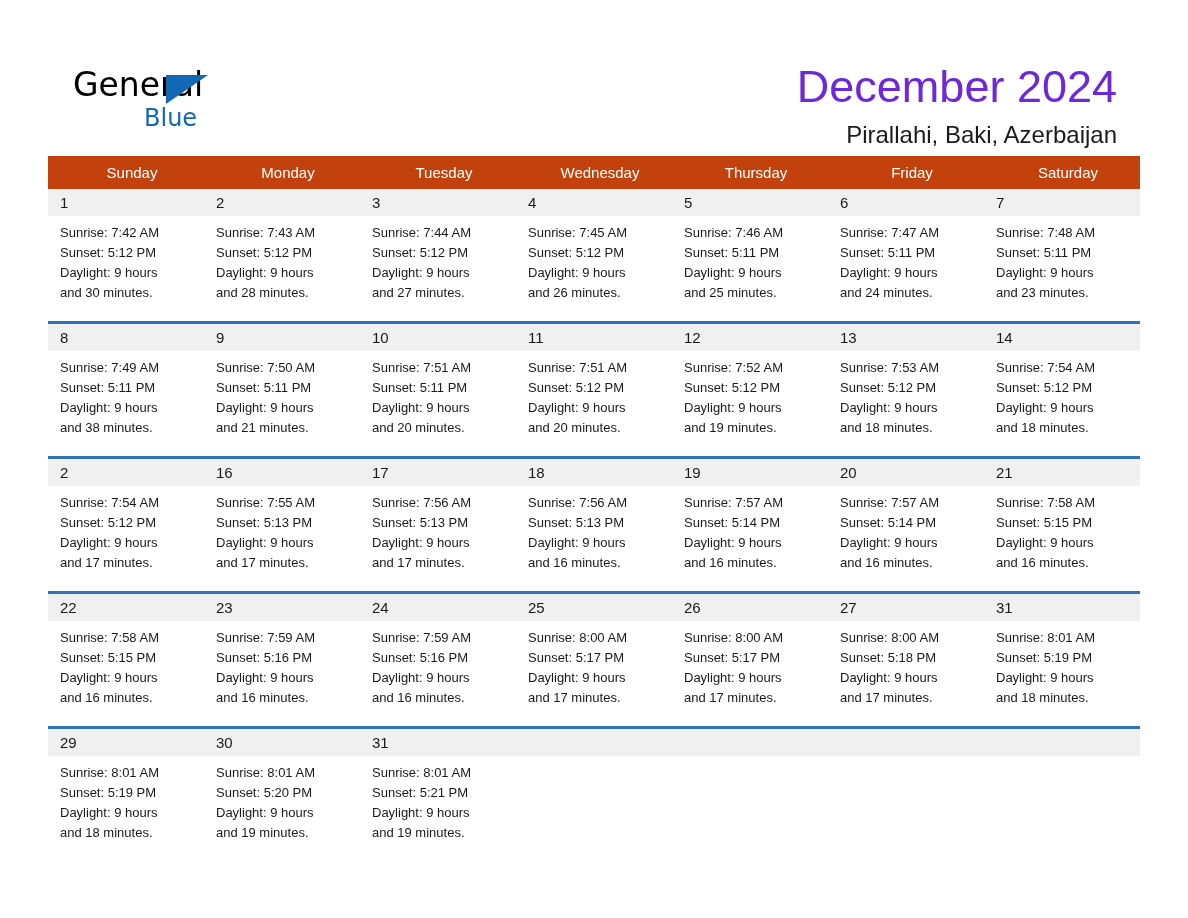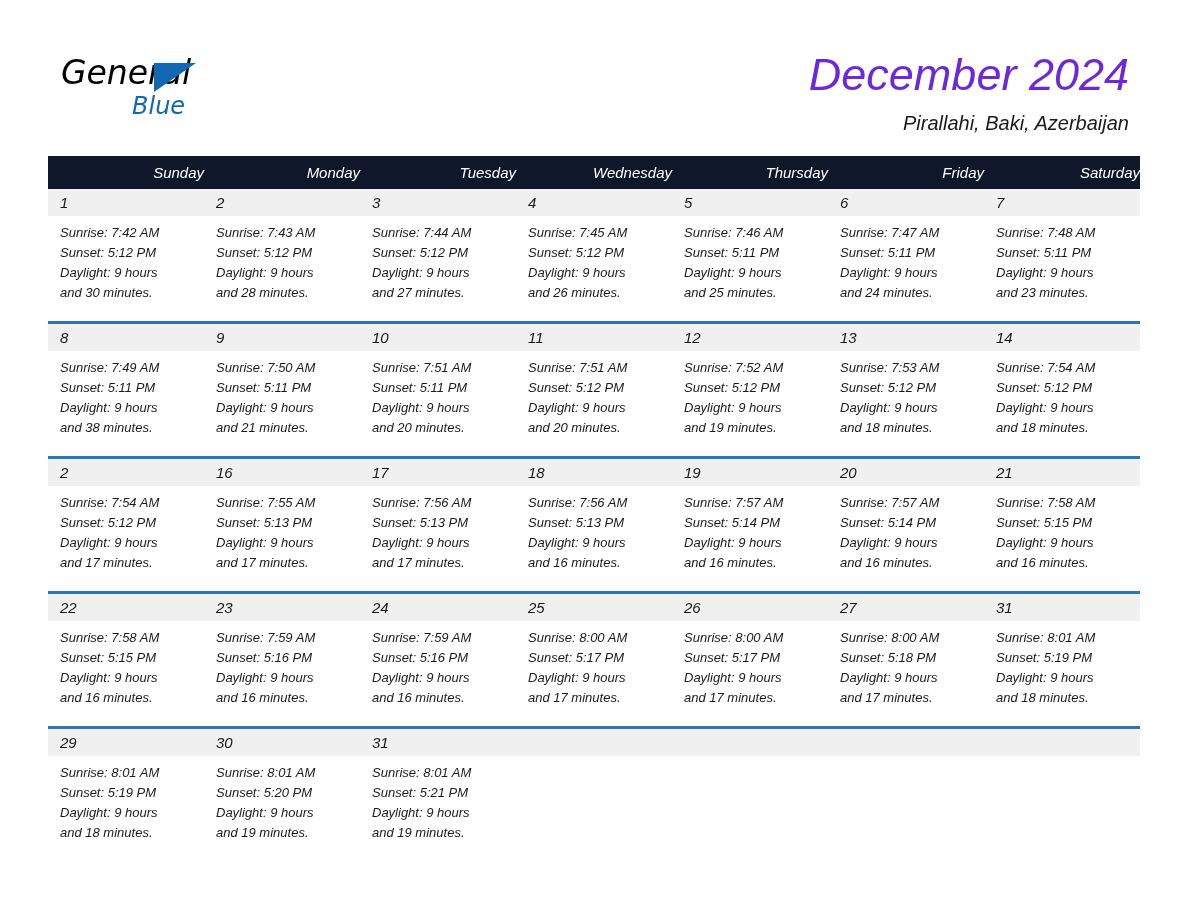--- a/index.html
+++ b/index.html
@@ -13,22 +13,21 @@
     width: 1188px;
     height: 918px;
     font-family: "Liberation Sans", sans-serif;
     color: #000000;
     overflow: hidden;
   }
   .page {
     position: relative;
     width: 1188px;
     height: 918px;
-    padding: 4px;
-    font-style: italic;
+    padding: 16px;
   }
 
   
   .header {
     position: relative;
     height: 118px;
     padding: 0 52px;
   }
   .brand {
     position: absolute;
@@ -77,21 +76,21 @@
   .month-title {
     font-size: 45px;
     line-height: 54px;
     font-weight: 400;
     color: #6d28d9;
     font-family: "Liberation Sans", sans-serif;
     white-space: nowrap;
   }
   .location-title {
     margin-top: 6px;
-    font-size: 20px;
+    font-size: 24px;
     line-height: 30px;
     font-weight: 400;
     color: #1a1a1a;
     font-family: "Liberation Sans", sans-serif;
     white-space: nowrap;
   }
 
   
   .calendar {
     position: absolute;
@@ -100,25 +99,25 @@
     width: 1092px;
   }
   table.cal {
     width: 1092px;
     border-collapse: collapse;
     table-layout: fixed;
   }
   table.cal col { width: 156px; }
 
   thead th {
-    background: #0f172a;
+    background: #c2410c;
     color: #ffffff;
     font-size: 15px;
     font-weight: 400;
-    text-align: right;
+    text-align: center;
     padding: 8px 0 8px 12px;
     height: 31px;
     vertical-align: middle;
     font-family: "Liberation Sans", sans-serif;
   }
 
   tbody tr.week-row > td {
     vertical-align: top;
     padding: 0;
     border-top: 3px solid #2e74b5;

